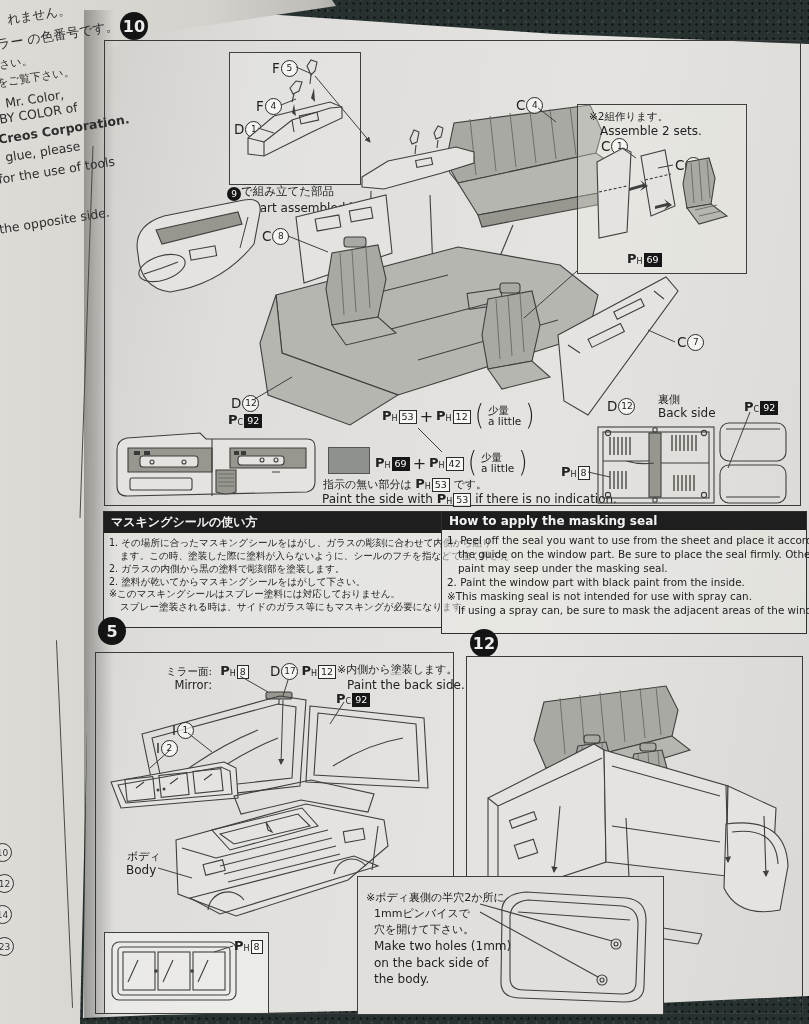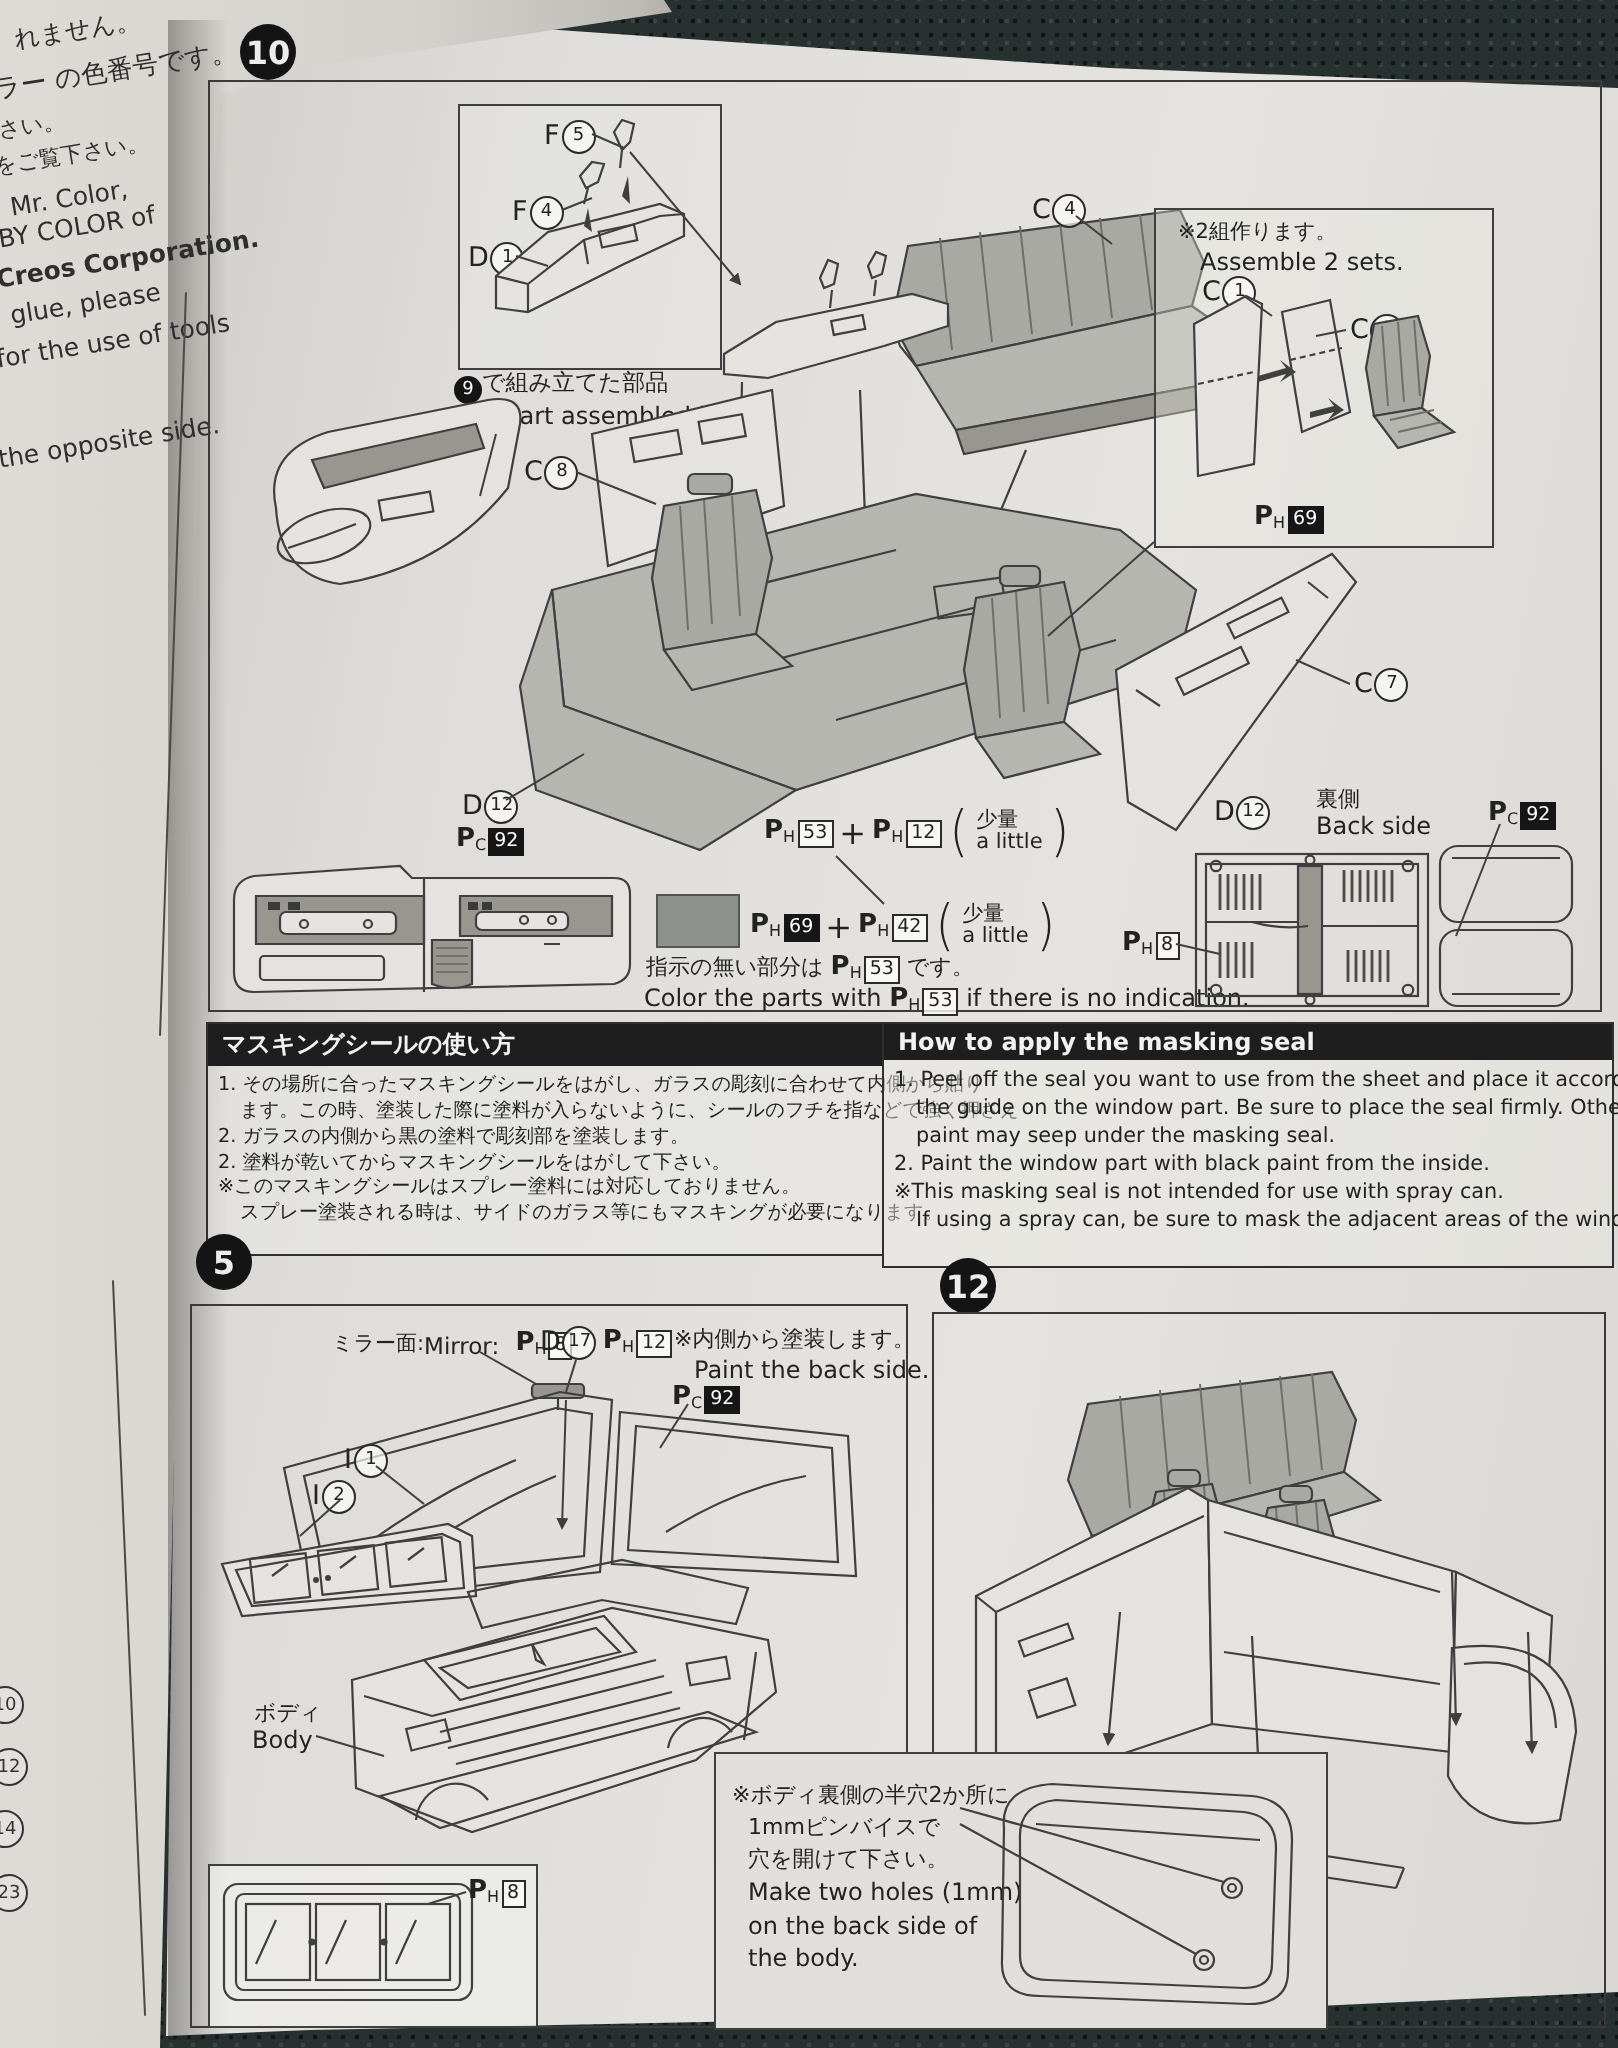--- a/index.html
+++ b/index.html
@@ -300,21 +300,21 @@
 
     <span class="t" style="left:323px;top:477px;font-size:11px">
       <span>指示の無い部分は</span>
       <span class="pc">
           <b class="pP">P</b>
           <sub class="psub">H</sub>
           <i class="pbox">53</i>
         </span>
       <span>です。</span></span>
     <span class="t en" style="left:322px;top:492px">
-      <span>Color the parts with</span>
+      <span>Paint the side with</span>
       <span class="pc">
           <b class="pP">P</b>
           <sub class="psub">H</sub>
           <i class="pbox">53</i>
         </span>
       <span>if there is no indication.</span></span>
 
     <span class="t part" style="left:607px;top:398px">
       <span class="pl">D</span>
         <span class="circ">12</span>
@@ -374,21 +374,21 @@
         <div class="mline">2. Paint the window part with black paint from the inside.</div>
         <div class="mline">※This masking seal is not intended for use with spray can.</div>
         <div class="mline cont">If using a spray can, be sure to mask the adjacent areas of the window part.</div>
       </div>
     </div>
 
     <div class="stepc" style="left:98px;top:617px">5</div>
     <div class="panel" style="left:95px;top:652px;width:357px;height:360px"></div>
 
     <span class="t" style="left:166px;top:660px">
-      <span style="display:inline-flex;flex-direction:row;font-size:10.5px;line-height:1.25;text-align:right">
+      <span style="display:inline-flex;flex-direction:column;font-size:10.5px;line-height:1.25;text-align:right">
         <span>ミラー面:</span>
           <span style="font-size:11.5px">Mirror:</span>
         </span>
       <span class="pc" style="margin-left:3px;margin-top:4px">
           <b class="pP">P</b>
           <sub class="psub">H</sub>
           <i class="pbox">8</i>
         </span></span>
     <span class="t part" style="left:270px;top:663px">
       <span class="pl">D</span>

